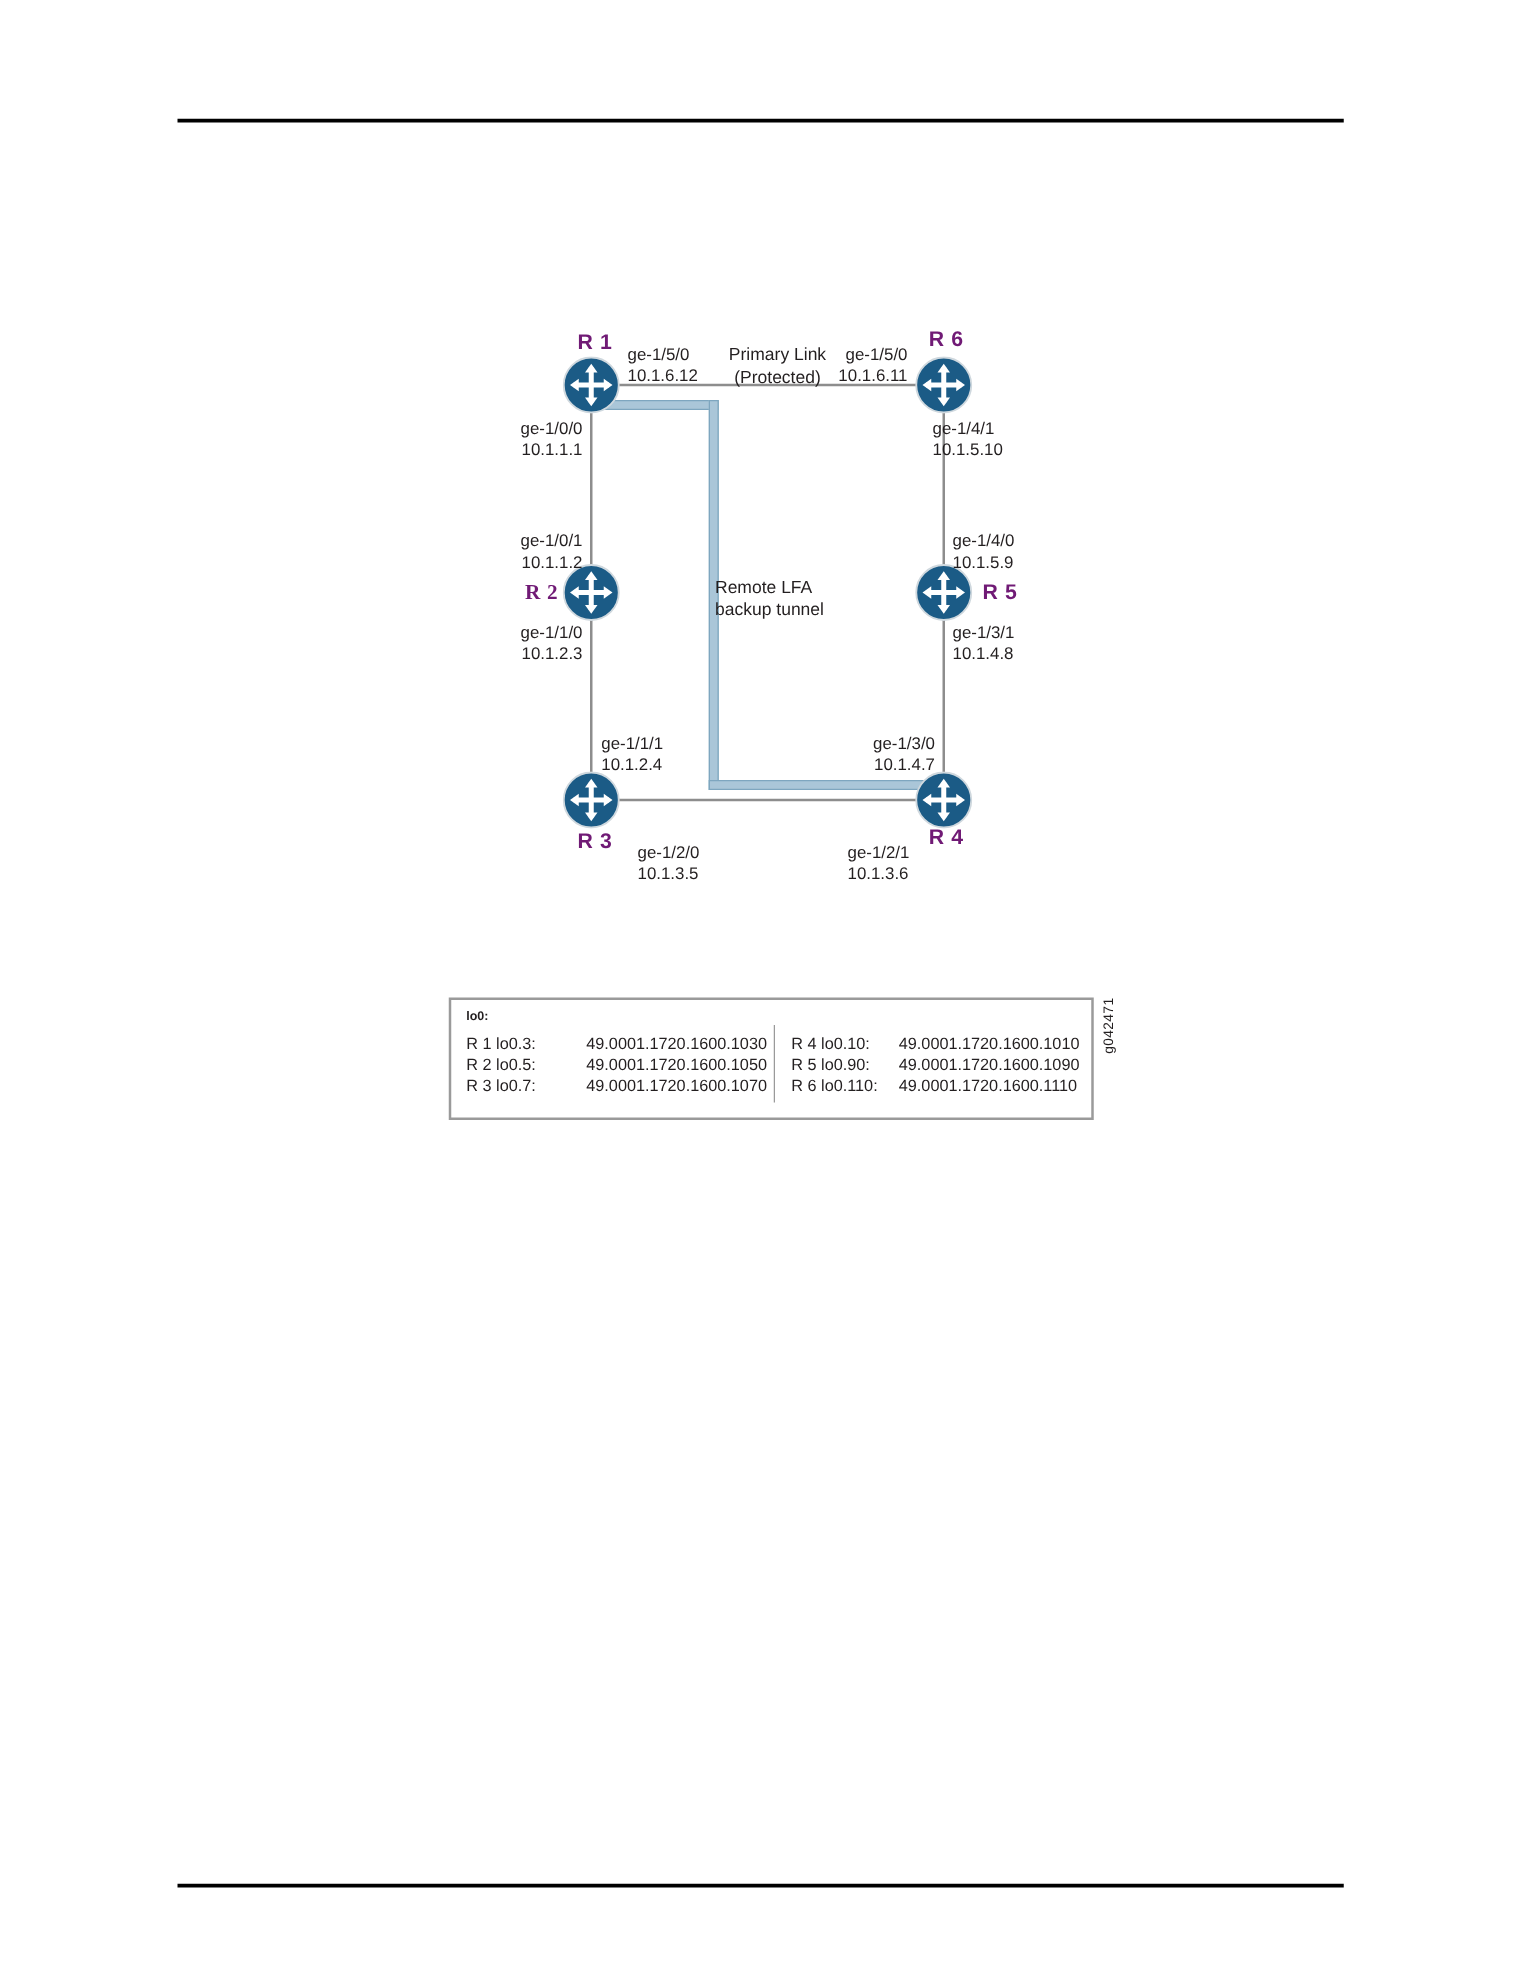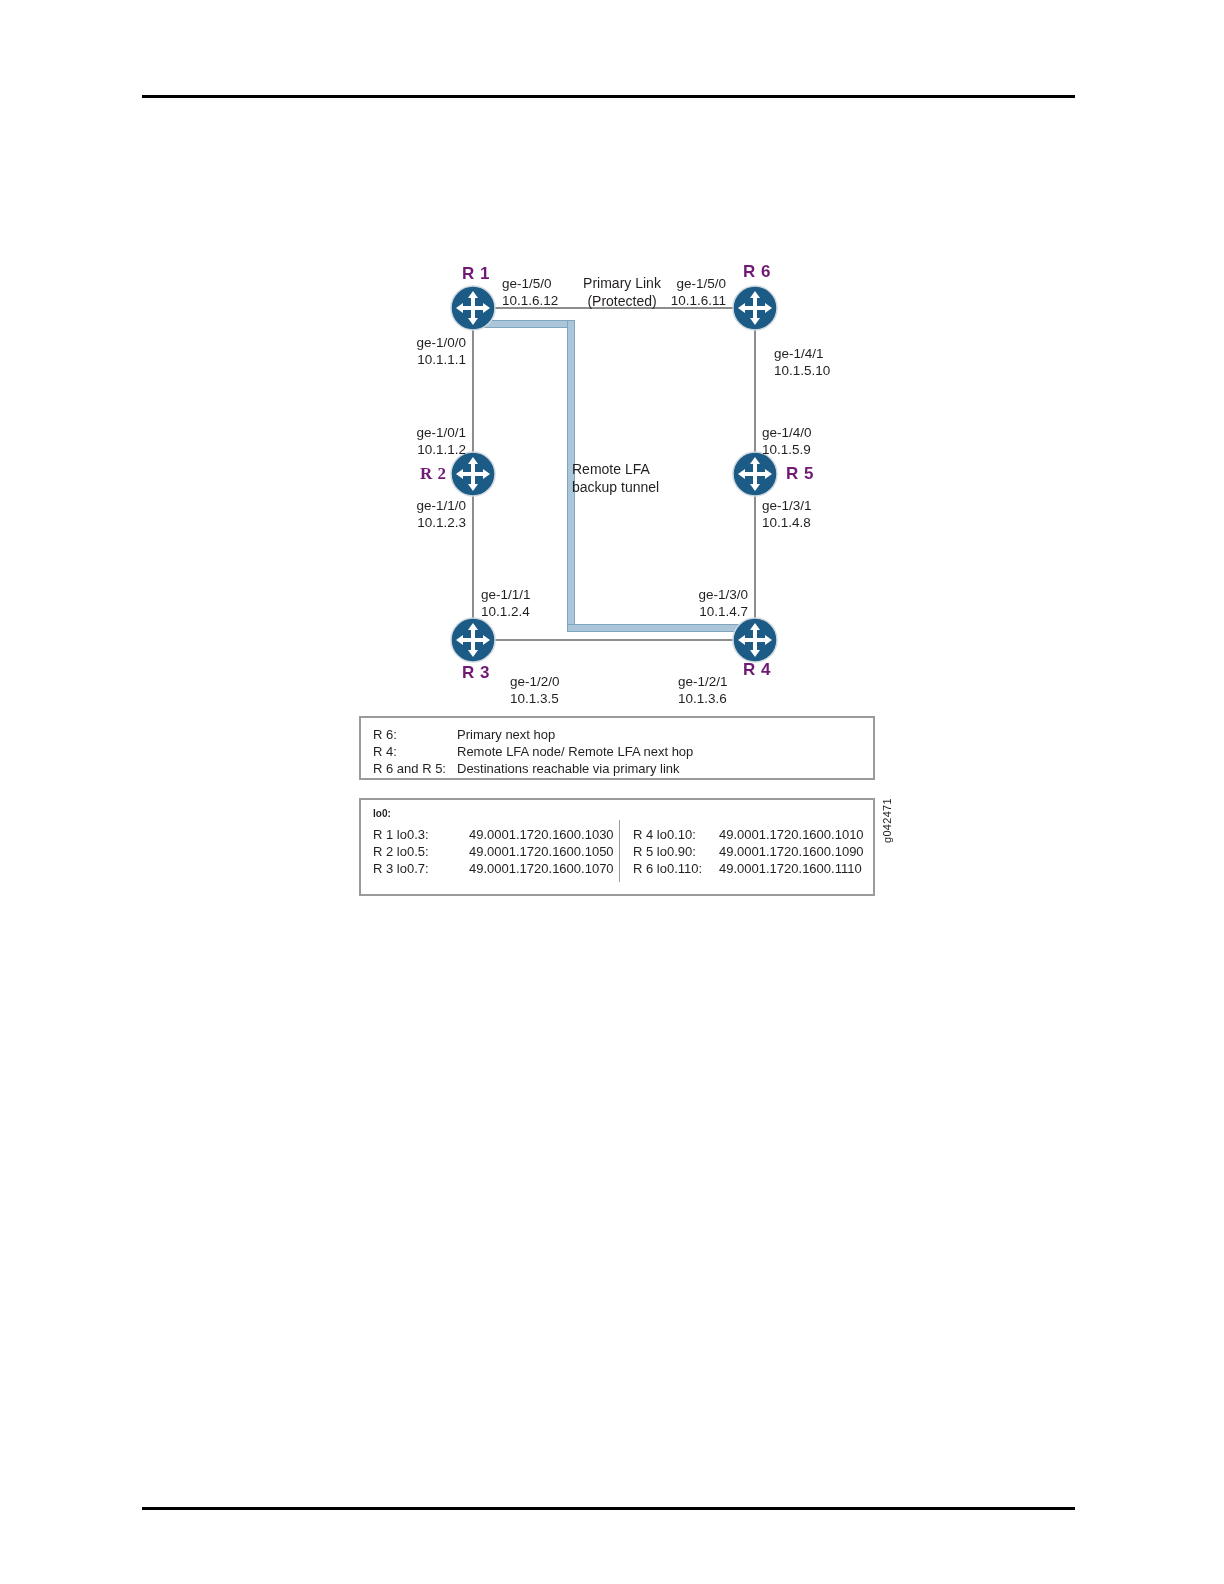--- a/index.html
+++ b/index.html
@@ -300,21 +300,21 @@
     <div class="annot" style="left:222px; top:24px; text-align:center; width:100px;">
       <div>Primary Link</div>
       <div>(Protected)</div>
     </div>
 
     <div class="iface right" style="left:0px; top:84px; width:116px;text-align:right;">
       <div>ge-1/0/0</div>
       <div>10.1.1.1</div>
     </div>
 
-    <div class="iface left" style="left:424px; top:84px;margin-top:11px;">
+    <div class="iface left" style="left:396px; top:84px;">
       <div>ge-1/4/1</div>
       <div>10.1.5.10</div>
     </div>
 
     <div class="iface right" style="left:0px; top:174px; width:116px;">
       <div>ge-1/0/1</div>
       <div>10.1.1.2</div>
     </div>
 
     <div class="iface left" style="left:412px; top:174px;">
@@ -352,34 +352,20 @@
       <div>10.1.3.5</div>
     </div>
 
     <div class="iface left" style="left:328px; top:423px;">
       <div>ge-1/2/1</div>
       <div>10.1.3.6</div>
     </div>
 
   </div>
 
-  <div class="legend-box" id="legend-roles">
-    <div class="role-row" style="top:9px;">
-      <span class="role-key">R 6:</span>
-      <span class="role-desc">Primary next hop</span>
-    </div>
-    <div class="role-row" style="top:26px;">
-      <span class="role-key">R 4:</span>
-      <span class="role-desc">Remote LFA node/ Remote LFA next hop</span>
-    </div>
-    <div class="role-row" style="top:43px;">
-      <span class="role-key">R 6 and R 5:</span>
-      <span class="role-desc">Destinations reachable via primary link</span>
-    </div>
-  </div>
 
   <div class="legend-box" id="legend-lo0">
     <div class="lo0-title">lo0:</div>
     <div class="lo0-divider"></div>
 
     <div class="lo0-col c1">
       <div class="lo0-row">
         <span class="lo0-rtr">R 1  lo0.3:</span>
         <span class="lo0-addr">49.0001.1720.1600.1030</span>
       </div>

